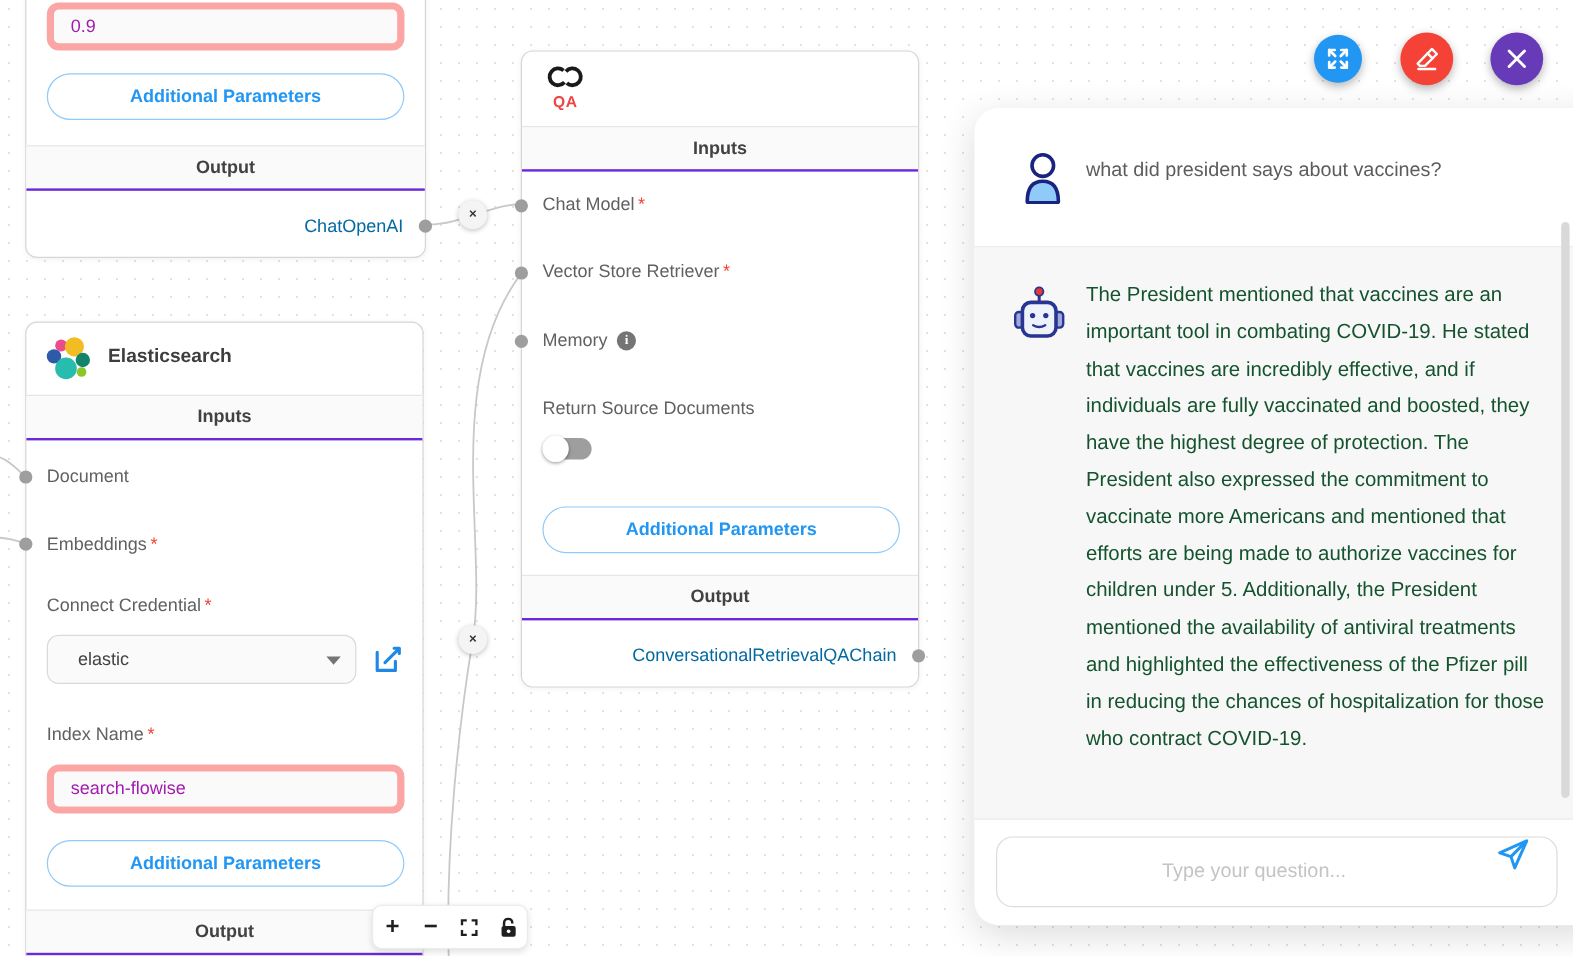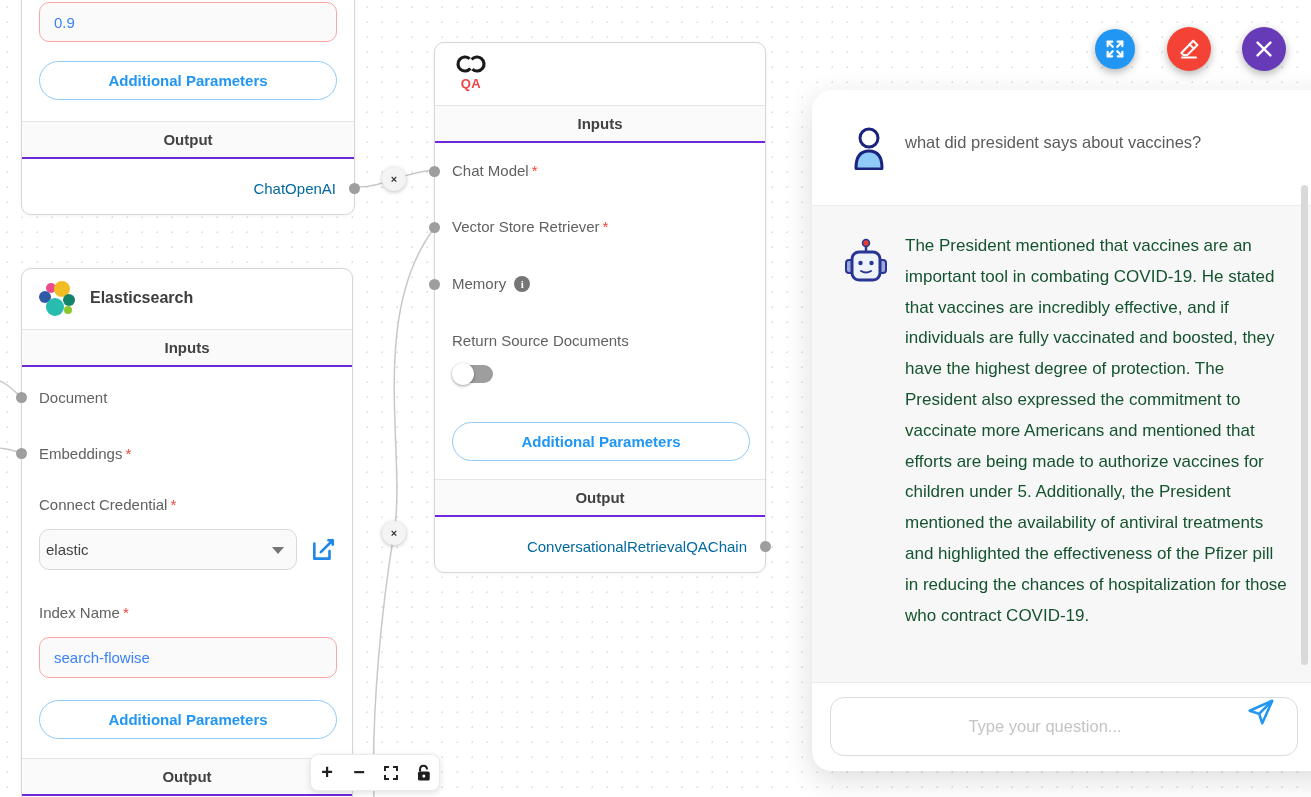--- a/index.html
+++ b/index.html
@@ -15,22 +15,22 @@
   svg.edges { position:absolute; left:0; top:0; width:1311px; height:797px; pointer-events:none; z-index:0; }
 
   .node { position:absolute; background:#fff; border:1px solid #d6d6d6; border-radius:10px;
           box-shadow:0 1px 4px rgba(0,0,0,0.05); z-index:1; }
   .sec-hdr { position:absolute; left:0; width:100%; background:#fafafa; border-top:1px solid #e6e6e6;
              border-bottom:2px solid #6d28d9; text-align:center; font-size:15px; font-weight:bold;
              color:#424242; line-height:36px; height:38px; }
   .pill-btn { position:absolute; background:#fff; border:1px solid #90caf9; border-radius:20px;
               color:#2196f3; font-size:15px; font-weight:bold; text-align:center; line-height:37px;
               height:39px; cursor:pointer; }
-  .txt-input { position:absolute; background:#fafafa; border:1px solid #fca5a5; border-radius:10px;
-               font-family:"Liberation Sans",sans-serif; font-size:15px; color:#3b82f6; padding:0 14px; outline:none; }
+  .txt-input { position:absolute; background:#fafafa; border:6px solid #fca5a5; border-radius:10px;
+               font-family:"Liberation Sans",sans-serif; font-size:15px; color:#a21caf; padding:0 14px; outline:none; }
   .in-label { position:absolute; font-size:15px; color:#616161; white-space:nowrap; }
   .req { color:#f44336; margin-left:3px; }
   .handle { position:absolute; width:11px; height:11px; border-radius:50%; background:#9e9e9e; }
   .out-name { position:absolute; font-size:15px; color:#0369a1; white-space:nowrap; }
   .node-title { font-size:16px; font-weight:bold; color:#3d3d3d; }
 
   
   #node-chatopenai { left:21px; top:-62px; width:334px; height:277px; }
   #n1-input { left:17px; top:63px; width:298px; height:40px; }
   #n1-btn   { left:17px; top:122px; width:298px; }
@@ -43,21 +43,21 @@
   #n2-icon { position:absolute; left:16px; top:11px; }
   #n2-title { position:absolute; left:68px; top:20px; }
   #n2-inhdr { top:60px; }
   #n2-doc-label { left:17px; top:120px; }
   #n2-doc-dot { left:-6px; top:123px; }
   #n2-emb-label { left:17px; top:176px; }
   #n2-emb-dot { left:-6px; top:179px; }
   #n2-cc-label { left:17px; top:227px; }
   #n2-select { position:absolute; left:17px; top:260px; width:258px; height:41px; background:#fafafa;
                border:1px solid #d9d9d9; border-radius:10px; font-size:15px; color:#424242;
-               line-height:39px; padding-left:6px; cursor:pointer; }
+               line-height:39px; padding-left:25px; cursor:pointer; }
   #n2-select .chev { position:absolute; right:12px; top:17px; width:0; height:0;
                      border-left:6px solid transparent; border-right:6px solid transparent;
                      border-top:7px solid #757575; }
   #n2-edit { position:absolute; left:288px; top:268px; width:26px; height:26px; cursor:pointer; }
   #n2-idx-label { left:17px; top:335px; }
   #n2-idx-input { left:17px; top:368px; width:298px; height:41px; }
   #n2-btn { left:17px; top:431px; width:298px; }
   #n2-outhdr { top:489px; }
 
   

